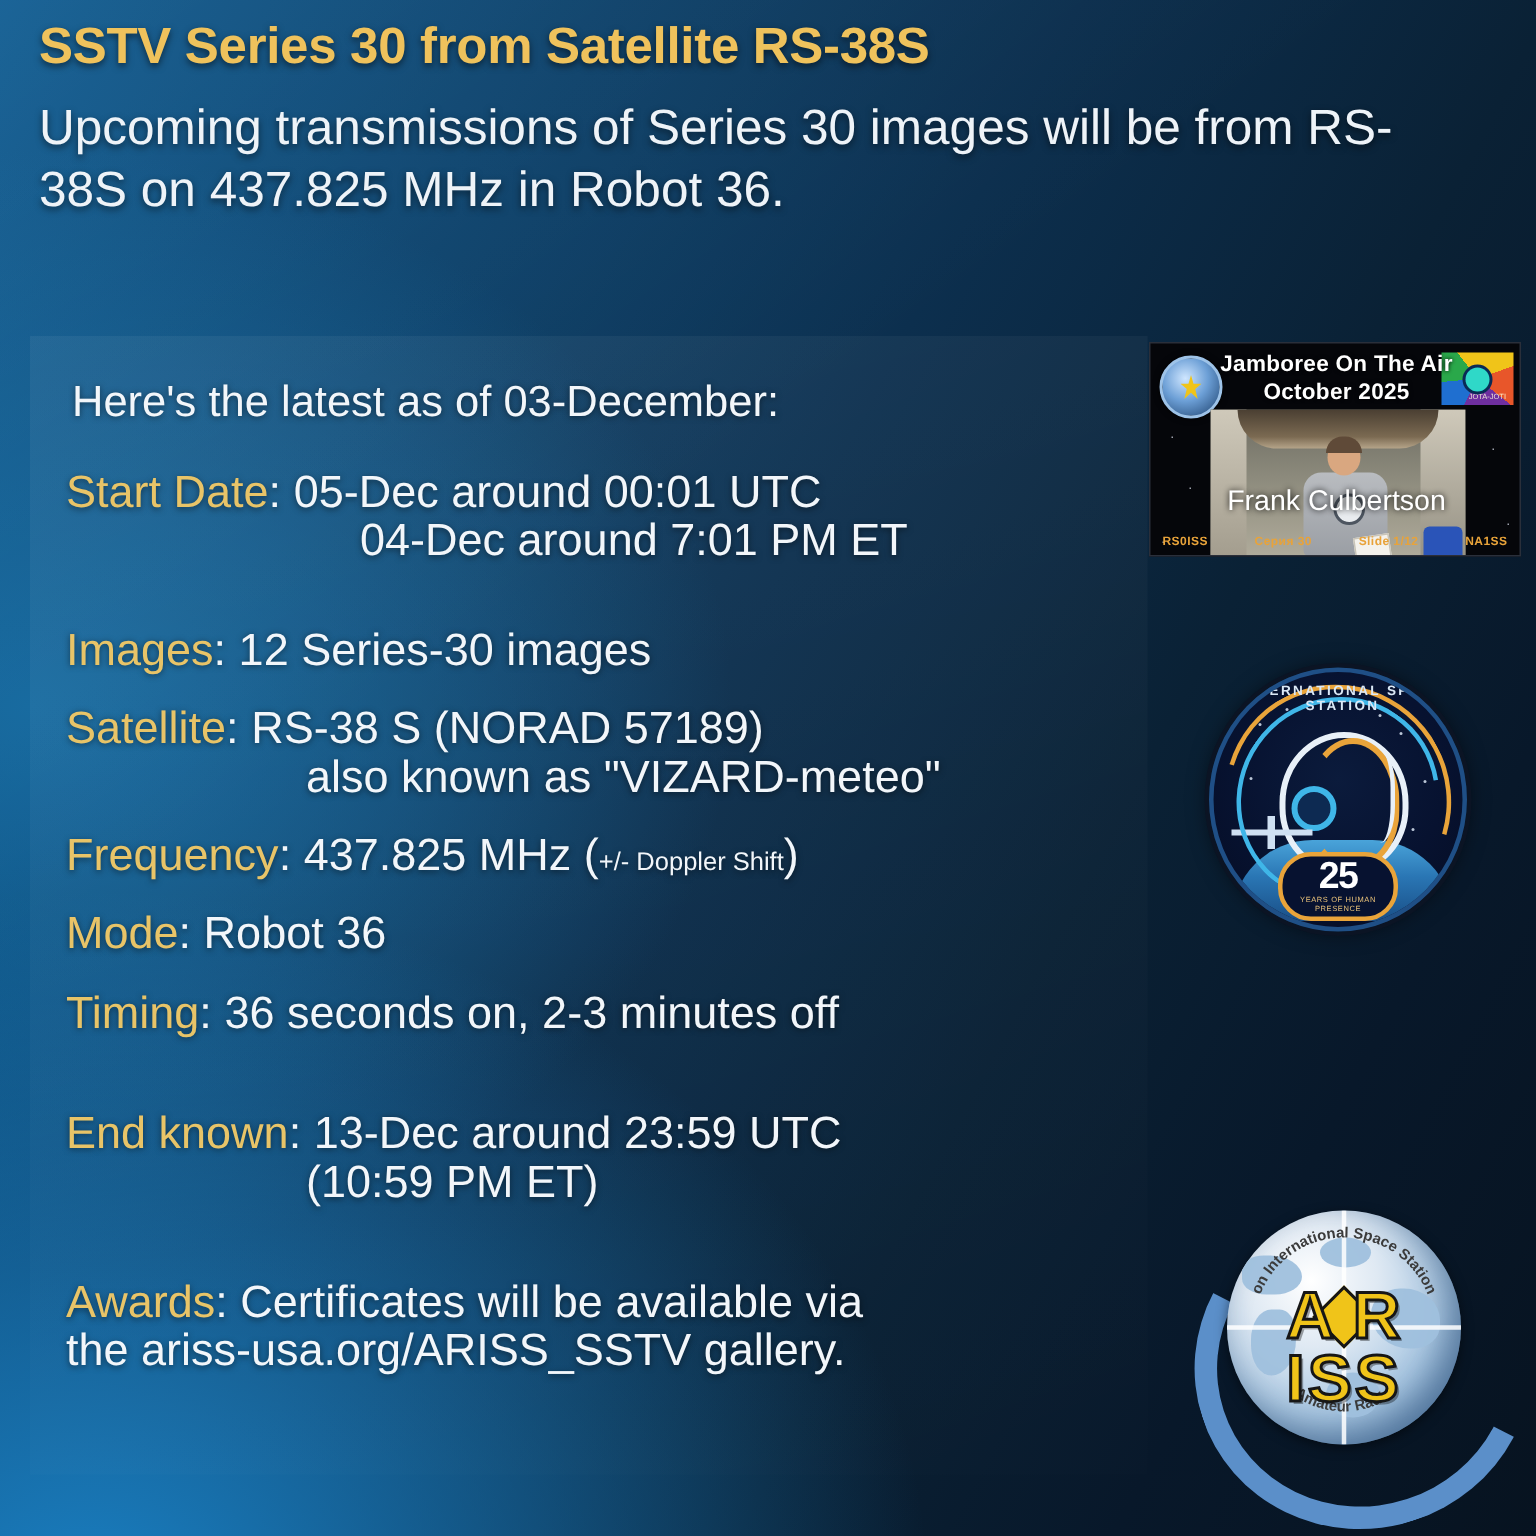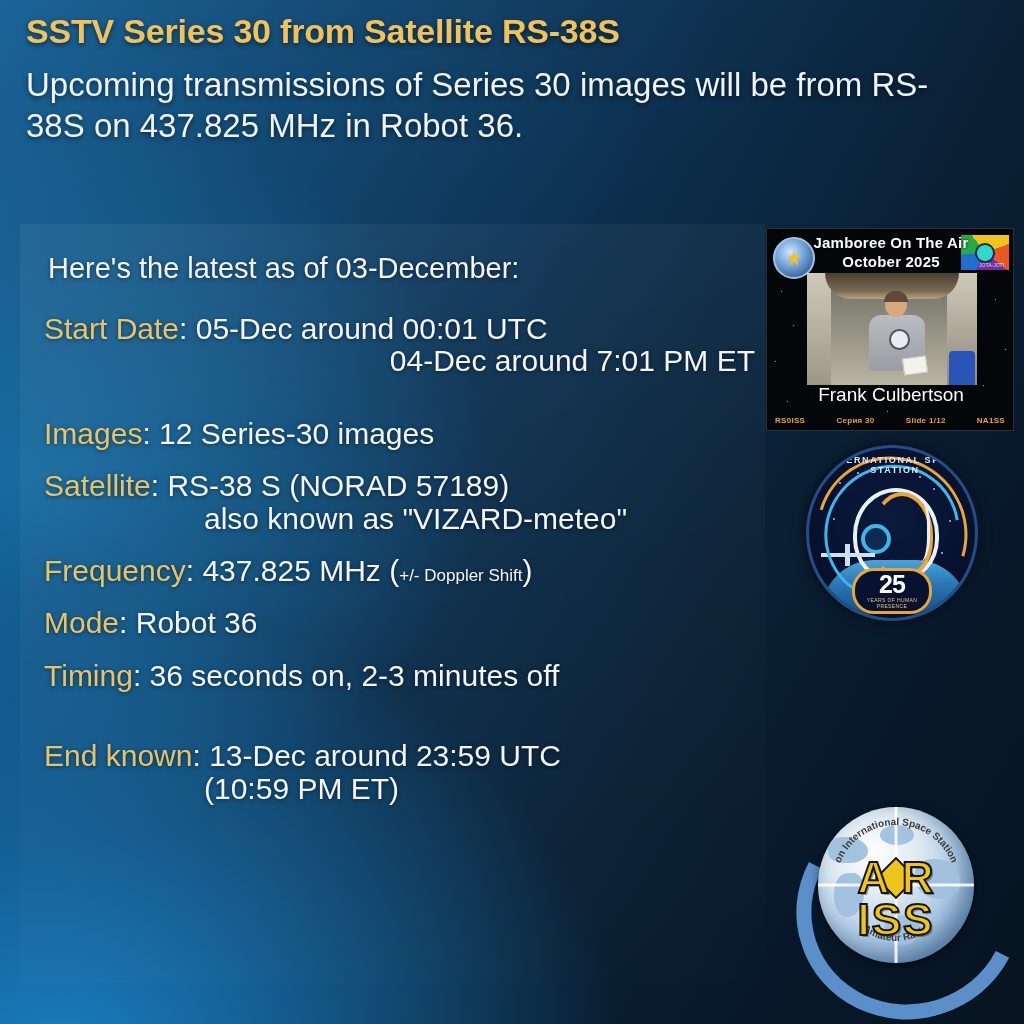--- a/index.html
+++ b/index.html
@@ -38,32 +38,32 @@
     position:absolute;left:20px;top:224px;width:745px;height:759px;
     background:linear-gradient(160deg, rgba(255,255,255,.055) 0%, rgba(255,255,255,.020) 55%, rgba(255,255,255,.005) 100%);
     box-sizing:border-box;padding:22px 10px 0 24px;
   }
   .row{color:#f2f6fa;text-shadow:0 1px 4px rgba(0,0,0,.5);}
   .lbl{color:#e8c468;}
   .colon{color:#f2f6fa;}
 
   .l1{font-size:29px;line-height:1.0;margin:8px 0 0 4px;}
   .l-big{font-size:30px;line-height:1.08;margin:0;}
-  .indent-a{margin-left:196px;text-align:right;}
+  .indent-a{margin-left:196px;}
   .indent-b{margin-left:160px;}
   .indent-c{margin-left:160px;}
   .small-note{font-size:17px;}
   .gap-s{height:20px;}
   .gap-m{height:30px;}
   .gap-l{height:40px;}
   .gap-xl{height:48px;}
 
   
   #sstv{
-    position:absolute;left:766px;top:228px;width:248px;height:203px;
+    position:absolute;left:766px;top:228px;width:248px;height:143px;
     background:#05060a;border:1px solid #2a2f3a;box-sizing:border-box;overflow:hidden;
   }
   #sstv .star{position:absolute;width:1px;height:1px;background:#cfd6e2;opacity:.75;}
   #sstv-hdr{position:absolute;left:0;top:4px;width:248px;text-align:center;
     font-size:15px;color:#ffffff;font-weight:bold;line-height:1.28;
     text-shadow:0 0 3px #000;letter-spacing:.2px;}
   #jota-badge{position:absolute;right:4px;top:6px;width:48px;height:35px;
     background:
       radial-gradient(circle at 50% 45%, #49e3d6 0 16%, rgba(73,227,214,0) 17%),
       conic-gradient(from 20deg,#f0c419 0 14%,#e8562a 14% 30%,#6f2fa0 30% 52%,#1f6fd0 52% 68%,#2aa84a 68% 84%,#f0c419 84% 100%);
@@ -210,20 +210,25 @@
     <div class="gap-xl"></div>
 
     <div class="row l-big">
       <span class="lbl">End known</span><span class="colon">:</span>
       <span>13-Dec around 23:59 UTC</span>
     </div>
     <div class="row l-big indent-b">(10:59 PM ET)</div>
 
     <div class="gap-xl"></div>
 
+    <div class="row l-big">
+      <span class="lbl">Awards</span><span class="colon">:</span>
+      <span>Certificates will be available via</span>
+    </div>
+    <div class="row l-big">the ariss-usa.org/ARISS_SSTV gallery.</div>
   </div>
 
   <div id="sstv">
     <div class="star" style="left:14px;top:62px"></div>
     <div class="star" style="left:26px;top:96px"></div>
     <div class="star" style="left:8px;top:132px"></div>
     <div class="star" style="left:228px;top:70px"></div>
     <div class="star" style="left:238px;top:120px"></div>
     <div class="star" style="left:216px;top:156px"></div>
     <div class="star" style="left:20px;top:172px"></div>

